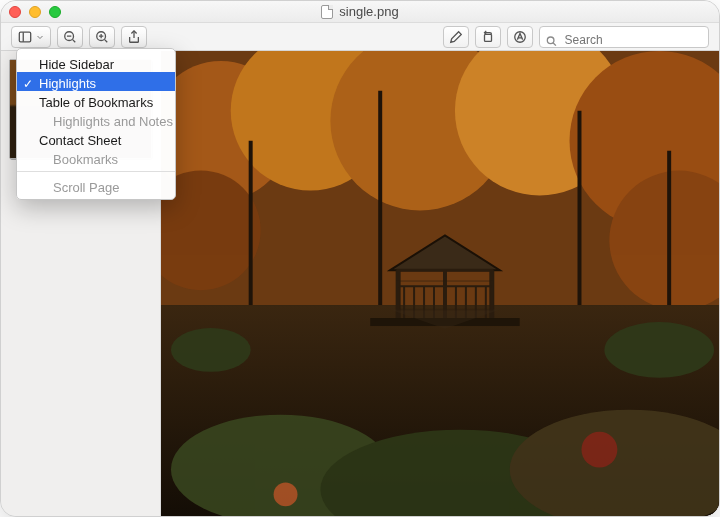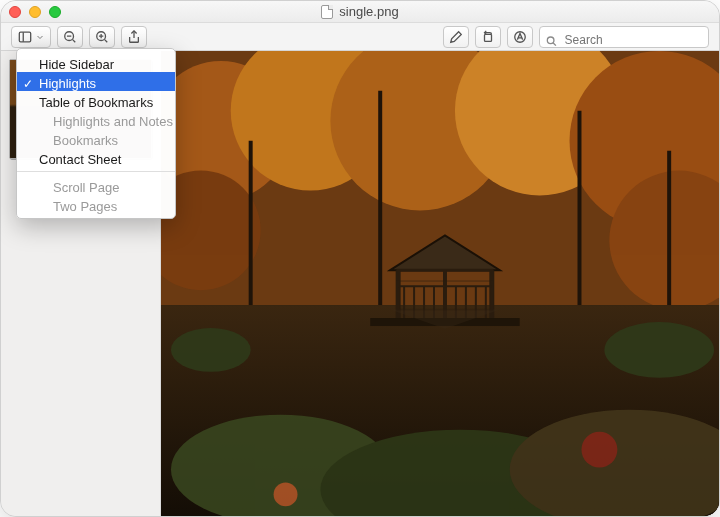--- a/index.html
+++ b/index.html
@@ -194,28 +194,25 @@
     <div class="mi selected">
         <span class="check">✓</span>
         <span>Highlights</span>
       </div>
     <div class="mi">
         <span>Table of Bookmarks</span>
       </div>
     <div class="mi disabled">
         <span>Highlights and Notes</span>
       </div>
+    <div class="mi">
+        <span>Contact Sheet</span>
+      </div>
     <div class="mi disabled">
         <span>Bookmarks</span>
-      </div>
-    <div class="mi">
-        <span>Contact Sheet</span>
       </div>
     <div class="sep"></div>
     <div class="mi disabled">
         <span>Scroll Page</span>
       </div>
-    <div class="mi disabled">
-        <span>Two Pages</span>
-      </div>
   </div>
 
 </div>
 
 </body></html>

